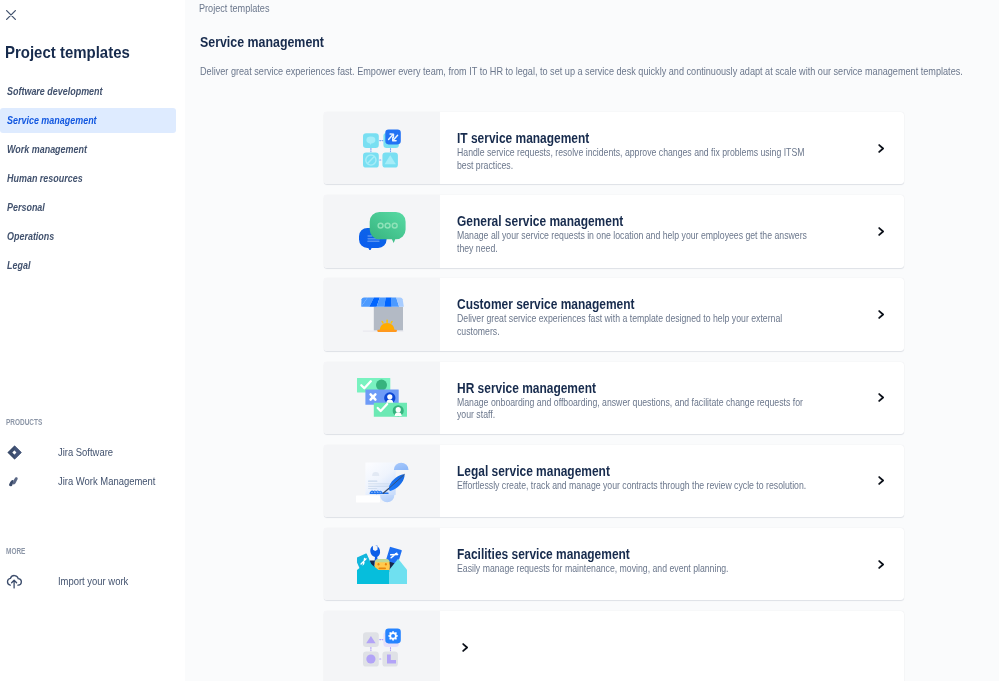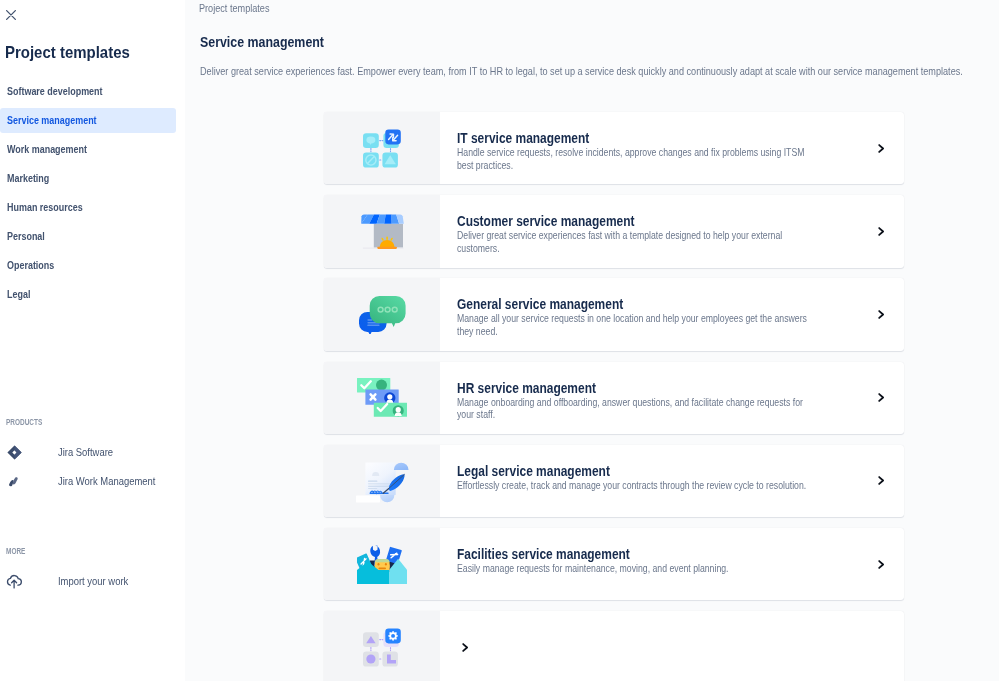--- a/index.html
+++ b/index.html
@@ -36,20 +36,21 @@
   }
   .nav { position: absolute; left: 0; top: 79px; width: 185px; }
   .nav-item {
     height: 25px; line-height: 25px;
     padding-left: 6.5px;
     font-size: 10.7px; font-weight: 700; color: #42526e;
     margin-bottom: 4px; cursor: pointer;
     border-radius: 3px;
     width: 176px;
     white-space: nowrap;
+    font-style: italic;
   }
   .nav-item span { display:inline-block; transform: scaleX(0.838); transform-origin: left center; }
   .nav-item.active { background: #deebff; color: #1358e0; }
 
   .section-label {
     position: absolute; left: 6px;
     font-size: 8.7px; font-weight: 600; color: #8c96a7;
     white-space: nowrap;
     transform: scaleX(0.745); transform-origin: left top;
   }
@@ -127,21 +128,20 @@
       <svg width="10" height="10" viewBox="0 0 10 10" fill="none">
         <path d="M0.65 0.65 L9.35 9.35 M9.35 0.65 L0.65 9.35" stroke="#42526e" stroke-width="1.3" stroke-linecap="round"></path>
       </svg>
     </div>
     <div class="sidebar-title">Project templates</div>
 
     <div class="nav">
       <div class="nav-item"><span>Software development</span></div>
       <div class="nav-item active"><span>Service management</span></div>
       <div class="nav-item"><span>Work management</span></div>
-      <div class="nav-item"><span>Marketing</span></div>
       <div class="nav-item"><span>Human resources</span></div>
       <div class="nav-item"><span>Personal</span></div>
       <div class="nav-item"><span>Operations</span></div>
       <div class="nav-item"><span>Legal</span></div>
     </div>
 
     <div class="section-label" style="top:417px">PRODUCTS</div>
     <div class="prod-list" style="top:438px">
       <div class="prod-item">
         <span class="ico">
@@ -209,20 +209,57 @@
         <div class="card-desc">Handle service requests, resolve incidents, approve changes and fix problems using ITSM best practices.</div>
       </div>
       <div class="card-arrow">
         <svg width="7" height="9" viewBox="0 0 7 9" fill="none">
               <path d="M1.2 1.05 L5.1 4.5 L1.2 7.95" stroke="#0b1019" stroke-width="1.75" stroke-linecap="round" stroke-linejoin="round"></path>
             </svg>
       </div>
     </div>
     <div class="card">
       <div class="card-icon">
+        <svg width="47" height="38" viewBox="0 0 47 38" fill="none">
+          <defs>
+            <linearGradient id="gGreen" x1="0.1" y1="1" x2="0.9" y2="0">
+              <stop offset="0%" stop-color="#36B37E"></stop>
+                  <stop offset="100%" stop-color="#57D9A3"></stop>
+            </linearGradient>
+            <linearGradient id="gBlue" x1="0.1" y1="1" x2="0.9" y2="0">
+              <stop offset="0%" stop-color="#0B5CF0"></stop>
+                  <stop offset="100%" stop-color="#0C66E4"></stop>
+            </linearGradient>
+          </defs>
+          <path d="M8.4 15.9 H19.2 a8.4 8.4 0 0 1 8.4 8.4 v3.3 a8.4 8.4 0 0 1 -8.4 8.4 H12.6 l-1.6 3.2 -1.7 -3.2 H8.4 a8.4 8.4 0 0 1 -8.4 -8.4 v-3.3 a8.4 8.4 0 0 1 8.4 -8.4 Z" fill="url(#gBlue)"></path>
+          <g opacity="0.30" fill="#ffffff">
+            <rect x="8.4" y="23.3" width="4.9" height="1.5" rx="0.75"></rect>
+            <rect x="8.4" y="26.1" width="12.6" height="1.5" rx="0.75"></rect>
+            <rect x="8.2" y="28.4" width="12.4" height="1.5" rx="0.75"></rect>
+          </g>
+          <path d="M20.4 0 H36.9 a9.7 9.7 0 0 1 9.7 9.7 v7.9 a9.7 9.7 0 0 1 -9.7 9.7 H36.2 l-1.5 3.6 -1.8 -3.6 H20.4 a9.7 9.7 0 0 1 -9.7 -9.7 v-7.9 A9.7 9.7 0 0 1 20.4 0 Z" fill="url(#gGreen)"></path>
+          <g stroke="#8ee2b8" stroke-width="1.45" fill="none">
+            <circle cx="21.6" cy="13.6" r="2.45"></circle>
+            <circle cx="28.6" cy="13.6" r="2.45"></circle>
+            <circle cx="35.7" cy="13.6" r="2.45"></circle>
+          </g>
+        </svg>
+      </div>
+      <div class="card-body">
+        <div class="card-title">General service management</div>
+        <div class="card-desc">Manage all your service requests in one location and help your employees get the answers they need.</div>
+      </div>
+      <div class="card-arrow">
+        <svg width="7" height="9" viewBox="0 0 7 9" fill="none">
+              <path d="M1.2 1.05 L5.1 4.5 L1.2 7.95" stroke="#0b1019" stroke-width="1.75" stroke-linecap="round" stroke-linejoin="round"></path>
+            </svg>
+      </div>
+    </div>
+    <div class="card">
+      <div class="card-icon">
         <svg width="43" height="36" viewBox="0 0 43 36" fill="none" style="margin-top:1px">
           <rect x="12.8" y="9.8" width="29.2" height="24.1" fill="#B3BAC5"></rect>
           <rect x="1.9" y="33.4" width="40.5" height="1.5" fill="#EBECF0"></rect>
           <g>
             <path d="M6.6 0.4 H12.9 L8.2 9.8 H0.2 Z" fill="#4C9AFF"></path>
             <path d="M12.9 0.4 H18.8 L15.6 9.8 H8.2 Z" fill="#0065FF"></path>
             <path d="M18.8 0.4 H24.7 L23.2 9.8 H15.6 Z" fill="#4C9AFF"></path>
             <path d="M24.7 0.4 H30.6 L30.7 9.8 H23.2 Z" fill="#0065FF"></path>
             <path d="M30.6 0.4 H35.2 L38.1 9.8 H30.7 Z" fill="#4C9AFF"></path>
             <path d="M35.2 0.4 H39.2 a2.6 2.6 0 0 1 2.5 1.9 L42.8 9.8 H38.1 Z" fill="#A7CCFF"></path>
@@ -233,57 +270,20 @@
             <path d="M17.3 32.7 h17.6 a1.1 1.1 0 0 1 0 2.2 H17.3 a1.1 1.1 0 0 1 0 -2.2 Z" fill="#FF991F"></path>
             <rect x="25.3" y="22.6" width="1.6" height="3.4" rx="0.8" fill="#FFC400"></rect>
             <rect x="20.9" y="23.6" width="1.4" height="3.3" rx="0.7" fill="#FFC400" transform="rotate(-32 21.6 25.2)"></rect>
             <rect x="29.9" y="23.6" width="1.4" height="3.3" rx="0.7" fill="#FFC400" transform="rotate(32 30.6 25.2)"></rect>
           </g>
         </svg>
       </div>
       <div class="card-body">
         <div class="card-title">Customer service management</div>
         <div class="card-desc">Deliver great service experiences fast with a template designed to help your external customers.</div>
-      </div>
-      <div class="card-arrow">
-        <svg width="7" height="9" viewBox="0 0 7 9" fill="none">
-              <path d="M1.2 1.05 L5.1 4.5 L1.2 7.95" stroke="#0b1019" stroke-width="1.75" stroke-linecap="round" stroke-linejoin="round"></path>
-            </svg>
-      </div>
-    </div>
-    <div class="card">
-      <div class="card-icon">
-        <svg width="47" height="38" viewBox="0 0 47 38" fill="none">
-          <defs>
-            <linearGradient id="gGreen" x1="0.1" y1="1" x2="0.9" y2="0">
-              <stop offset="0%" stop-color="#36B37E"></stop>
-                  <stop offset="100%" stop-color="#57D9A3"></stop>
-            </linearGradient>
-            <linearGradient id="gBlue" x1="0.1" y1="1" x2="0.9" y2="0">
-              <stop offset="0%" stop-color="#0B5CF0"></stop>
-                  <stop offset="100%" stop-color="#0C66E4"></stop>
-            </linearGradient>
-          </defs>
-          <path d="M8.4 15.9 H19.2 a8.4 8.4 0 0 1 8.4 8.4 v3.3 a8.4 8.4 0 0 1 -8.4 8.4 H12.6 l-1.6 3.2 -1.7 -3.2 H8.4 a8.4 8.4 0 0 1 -8.4 -8.4 v-3.3 a8.4 8.4 0 0 1 8.4 -8.4 Z" fill="url(#gBlue)"></path>
-          <g opacity="0.30" fill="#ffffff">
-            <rect x="8.4" y="23.3" width="4.9" height="1.5" rx="0.75"></rect>
-            <rect x="8.4" y="26.1" width="12.6" height="1.5" rx="0.75"></rect>
-            <rect x="8.2" y="28.4" width="12.4" height="1.5" rx="0.75"></rect>
-          </g>
-          <path d="M20.4 0 H36.9 a9.7 9.7 0 0 1 9.7 9.7 v7.9 a9.7 9.7 0 0 1 -9.7 9.7 H36.2 l-1.5 3.6 -1.8 -3.6 H20.4 a9.7 9.7 0 0 1 -9.7 -9.7 v-7.9 A9.7 9.7 0 0 1 20.4 0 Z" fill="url(#gGreen)"></path>
-          <g stroke="#8ee2b8" stroke-width="1.45" fill="none">
-            <circle cx="21.6" cy="13.6" r="2.45"></circle>
-            <circle cx="28.6" cy="13.6" r="2.45"></circle>
-            <circle cx="35.7" cy="13.6" r="2.45"></circle>
-          </g>
-        </svg>
-      </div>
-      <div class="card-body">
-        <div class="card-title">General service management</div>
-        <div class="card-desc">Manage all your service requests in one location and help your employees get the answers they need.</div>
       </div>
       <div class="card-arrow">
         <svg width="7" height="9" viewBox="0 0 7 9" fill="none">
               <path d="M1.2 1.05 L5.1 4.5 L1.2 7.95" stroke="#0b1019" stroke-width="1.75" stroke-linecap="round" stroke-linejoin="round"></path>
             </svg>
       </div>
     </div>
     <div class="card">
       <div class="card-icon">
         <svg width="50" height="39" viewBox="0 0 50 39" fill="none">

